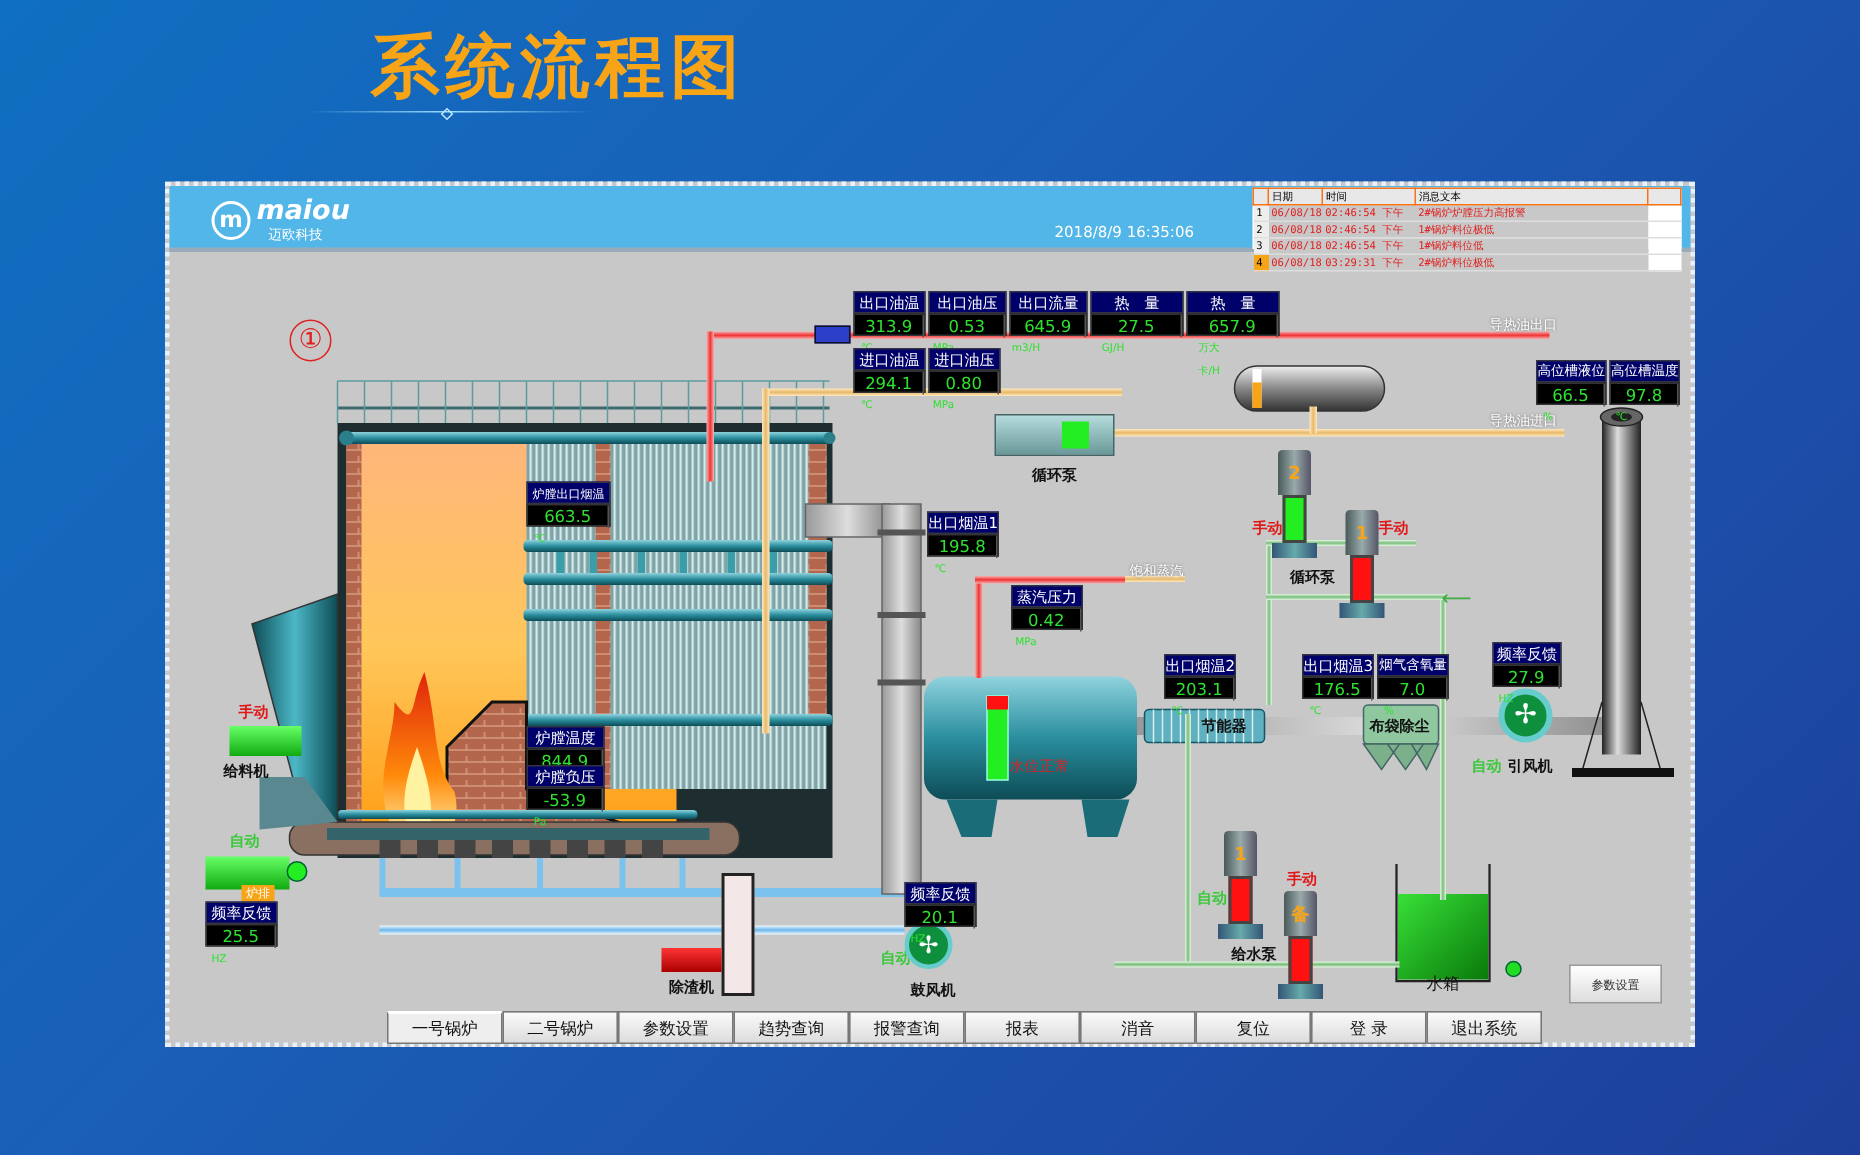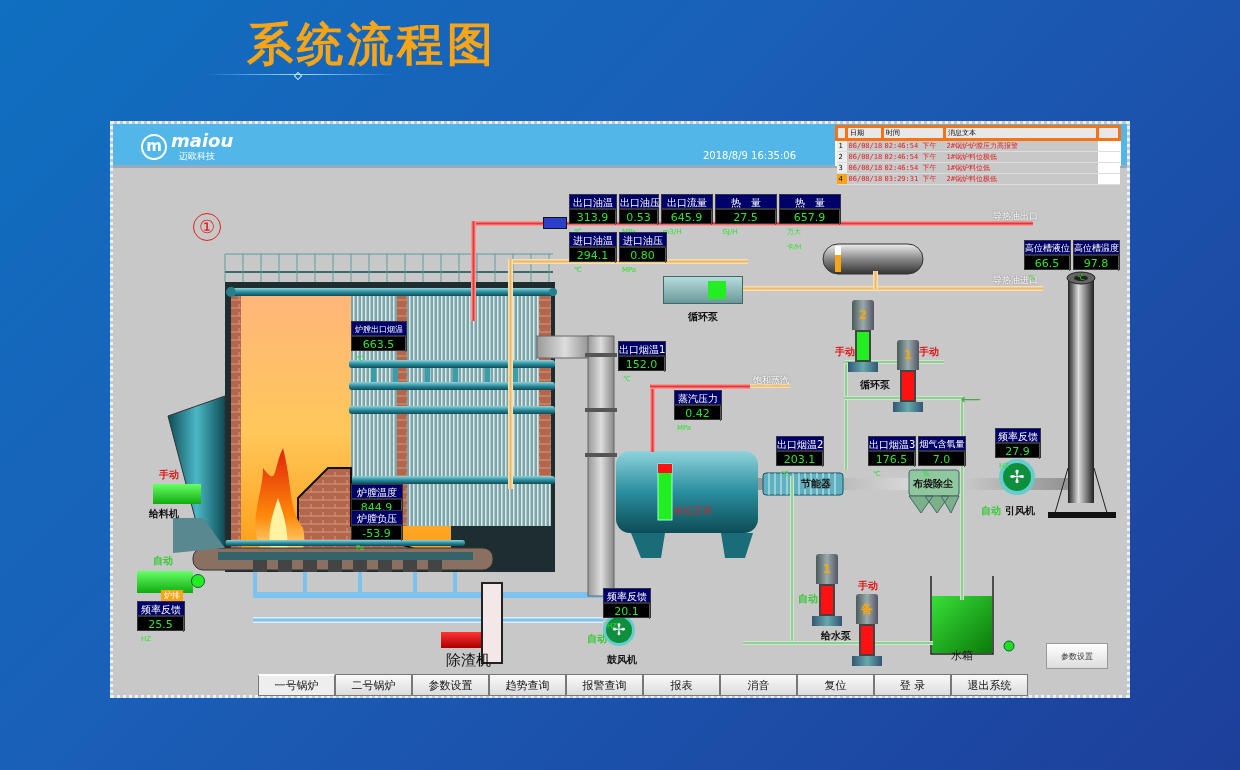--- a/index.html
+++ b/index.html
@@ -37,21 +37,21 @@
   .logo-text { position: absolute; left: 58px; top: 6px; color: #fff; font-weight: bold; font-size: 18px; font-style: italic; }
   .logo-sub { position: absolute; left: 66px; top: 26px; color: #fff; font-size: 9px; }
   .hdr-title { position: absolute; left: 316px; top: 13px; color: #fff; font-family: "DejaVu Serif", serif; font-size: 16px; letter-spacing: 4px; }
   .hdr-time { position: absolute; left: 590px; top: 26px; color: #fff; font-size: 10px; }
 
   .alarm {
     position: absolute; left: 722px; top: 1px; width: 286px; height: 41px; background: #fff;
     font-size: 7px; font-family: "DejaVu Sans Mono", monospace;
   }
   .alarm table { border-collapse: collapse; width: 100%; }
-  .alarm th { background: #e8e8e8; color: #000; font-weight: normal; text-align: left; height: 8px; border: 3px solid #f97316; padding-left: 2px; }
+  .alarm th { background: #e8e8e8; color: #000; font-weight: normal; text-align: left; height: 8px; border: 1px solid #f97316; padding-left: 2px; }
   .alarm td { background: #c8c8c8; color: #e02020; height: 8px; border-bottom: 1px solid #ddd; padding-left: 2px; white-space: nowrap; }
   .alarm td.idx { color: #000; background: #eee; width: 10px; }
   .alarm td.idx.sel { background: #f7a417; }
   .alarm td.blank { background: #fff; }
 
   .panel { position: absolute; font-size: 10px; }
   .panel .lbl { background: #00006a; color: #fff; text-align: center; height: 15px; line-height: 15px; border: 1px solid #334; white-space: nowrap; font-size: 10px; }
   .panel .val { background: #000; color: #2fe12f; height: 15px; line-height: 15px; display: flex; border: 1px solid #333; flex-direction: column; }
   .panel .val .n { flex: 1; text-align: center; border-right: 1px solid #555; font-size: 11px; }
   .panel .val .u { width: 26px; text-align: center; font-size: 7px; }
@@ -368,21 +368,21 @@
   <div style="position:absolute;left:40px;top:360px;width:48px;height:20px;background:linear-gradient(#6f6,#1a1)"></div>
   <div class="caption" style="left:36px;top:383px">给料机</div>
 
   <div class="mode-green" style="left:40px;top:430px">自动</div>
   <div style="position:absolute;left:24px;top:447px;width:56px;height:22px;background:linear-gradient(#6f6,#1a1)"></div>
   <div style="position:absolute;left:78px;top:450px;width:14px;height:14px;border-radius:50%;background:#22ee22;border:1px solid #063"></div>
   <div style="position:absolute;left:48px;top:466px;background:#f7a417;color:#fff;font-size:8px;padding:0 3px">炉排</div>
 
   <div style="position:absolute;left:368px;top:458px;width:22px;height:82px;background:#f3e7e7;border:2px solid #222"></div>
   <div style="position:absolute;left:328px;top:508px;width:40px;height:16px;background:linear-gradient(#f33,#a00)"></div>
-  <div class="caption" style="left:333px;top:527px;font-weight:normal;font-size:15px">除渣机</div>
+  <div class="caption" style="left:333px;top:527px;font-weight:bold;font-size:10px">除渣机</div>
 
   <div class="mode-green" style="left:474px;top:508px">自动</div>
   <div style="position:absolute;left:490px;top:490px;width:32px;height:32px;border-radius:50%;background:#0e8f3e;border:3px solid #6cc;color:#fff;text-align:center;line-height:26px;font-size:16px">✢</div>
   <div class="caption" style="left:494px;top:529px">鼓风机</div>
 
   <div class="caption" style="left:688px;top:353px">节能器</div>
   <div class="caption" style="left:800px;top:353px">布袋除尘</div>
   <div style="position:absolute;left:886px;top:335px;width:36px;height:36px;border-radius:50%;background:#0e8f3e;border:4px solid #6cc;color:#fff;text-align:center;line-height:28px;font-size:18px">✢</div>
   <div class="mode-green" style="left:868px;top:380px">自动</div>
   <div class="caption" style="left:892px;top:380px">引风机</div>
@@ -420,21 +420,21 @@
   <div style="position:absolute;left:838px;top:524px;color:#111;font-size:11px">水箱</div>
 
   <div class="pgroup" style="left:456px;top:70px">
     <div class="panel" style="position:relative;width:48px">
       <div class="lbl">出口油温</div>
       <div class="val">
           <span class="n">313.9</span>
           <span class="u" style="width:16px">℃</span>
         </div>
     </div>
-    <div class="panel" style="position:relative;width:40px">
+    <div class="panel" style="position:relative;width:52px">
       <div class="lbl">出口油压</div>
       <div class="val">
           <span class="n">0.53</span>
           <span class="u" style="width:18px">MPa</span>
         </div>
     </div>
     <div class="panel" style="position:relative;width:52px">
       <div class="lbl">出口流量</div>
       <div class="val">
           <span class="n">645.9</span>
@@ -495,21 +495,21 @@
     <div class="lbl" style="font-size:8px">炉膛出口烟温</div>
     <div class="val">
         <span class="n">663.5</span>
         <span class="u" style="width:16px">℃</span>
       </div>
   </div>
 
   <div class="panel" style="left:505px;top:217px;width:48px">
     <div class="lbl">出口烟温1</div>
     <div class="val">
-        <span class="n">152.0</span>
+        <span class="n">195.8</span>
         <span class="u" style="width:16px">℃</span>
       </div>
   </div>
 
   <div class="panel" style="left:561px;top:266px;width:48px">
     <div class="lbl">蒸汽压力</div>
     <div class="val">
         <span class="n">0.42</span>
         <span class="u" style="width:18px">MPa</span>
       </div>

